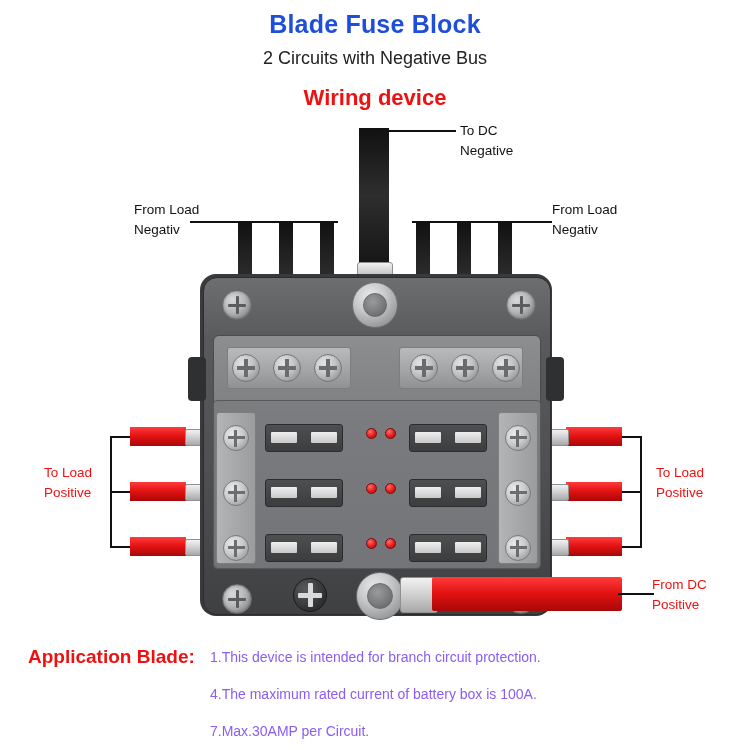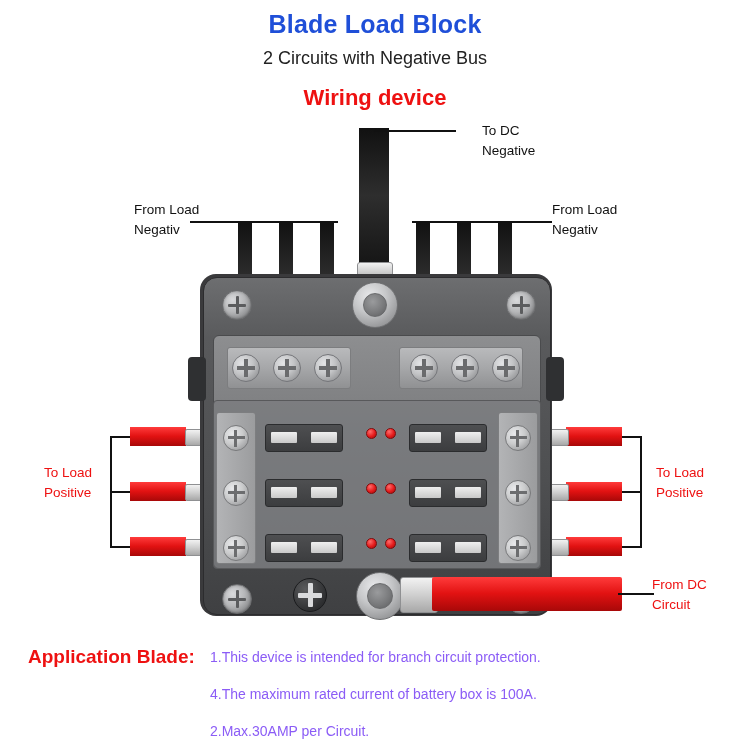--- a/index.html
+++ b/index.html
@@ -174,41 +174,41 @@
   .note-line {
     left: 210px;
     font-size: 14px;
     color: #8b5cf6;
     white-space: pre;
   }
 </style>
 </head>
 <body>
 
-<div class="abs" id="title">Blade Load Block</div>
+<div class="abs" id="title">Blade Fuse Block</div>
 <div class="abs" id="subtitle">2 Circuits with Negative Bus</div>
 <div class="abs" id="wiring-label">Wiring device</div>
 
 <div class="abs wire-black-v" style="left:359px; top:128px; width:30px; height:150px;"></div>
 <div class="abs ferrule" style="left:357px; top:262px; width:34px; height:18px; border-radius:3px;"></div>
 
 <div class="abs wire-black-v" style="left:238px; top:222px; width:14px; height:128px;"></div>
 <div class="abs wire-black-v" style="left:279px; top:222px; width:14px; height:128px;"></div>
 <div class="abs wire-black-v" style="left:320px; top:222px; width:14px; height:128px;"></div>
 
 <div class="abs wire-black-v" style="left:416px; top:222px; width:14px; height:128px;"></div>
 <div class="abs wire-black-v" style="left:457px; top:222px; width:14px; height:128px;"></div>
 <div class="abs wire-black-v" style="left:498px; top:222px; width:14px; height:128px;"></div>
 
 <div class="abs lead-line" style="left:190px; top:221px; width:148px; height:2px;"></div>
 <div class="abs lead-line" style="left:412px; top:221px; width:140px; height:2px;"></div>
 
 <div class="abs lead-line" style="left:374px; top:130px; width:82px; height:2px;"></div>
 
-<div class="abs callout" style="left:482px; top:121px;">To DC
+<div class="abs callout" style="left:460px; top:121px;">To DC
 Negative</div>
 <div class="abs callout" style="left:134px; top:200px;">From Load
 Negativ</div>
 <div class="abs callout" style="left:552px; top:200px;">From Load
 Negativ</div>
 
 <div class="abs lead-line" style="left:110px; top:436px; width:2px; height:112px;"></div>
 <div class="abs lead-line" style="left:110px; top:436px; width:24px; height:2px;"></div>
 <div class="abs lead-line" style="left:110px; top:491px; width:24px; height:2px;"></div>
 <div class="abs lead-line" style="left:110px; top:546px; width:24px; height:2px;"></div>
@@ -363,18 +363,18 @@
   <div class="abs" style="top:4px; left:13.5px; height:24px; width:5px; background:#d9dadc; border-radius:1px;"></div>
 </div>
 
 <div class="abs post-outer" style="left:356px; top:572px; width:46px; height:46px;"></div>
 <div class="abs post-inner" style="left:367px; top:583px; width:24px; height:24px;"></div>
 
 <div class="abs ferrule" style="left:400px; top:577px; width:36px; height:34px; border-radius:3px;"></div>
 <div class="abs wire-red-h" style="left:432px; top:577px; width:190px; height:34px; border-radius:2px;"></div>
 <div class="abs lead-line" style="left:618px; top:593px; width:36px; height:2px;"></div>
 <div class="abs callout red" style="left:652px; top:575px;">From DC
-Circuit</div>
+Positive</div>
 
 <div class="abs" id="note-label">Application Blade:</div>
 <div class="abs note-line" style="top:649px;">1.This device is intended for branch circuit protection.</div>
 <div class="abs note-line" style="top:686px;">4.The maximum rated current of battery box is 100A.</div>
-<div class="abs note-line" style="top:723px;">2.Max.30AMP per Circuit.</div>
+<div class="abs note-line" style="top:723px;">7.Max.30AMP per Circuit.</div>
 
 </body></html>

